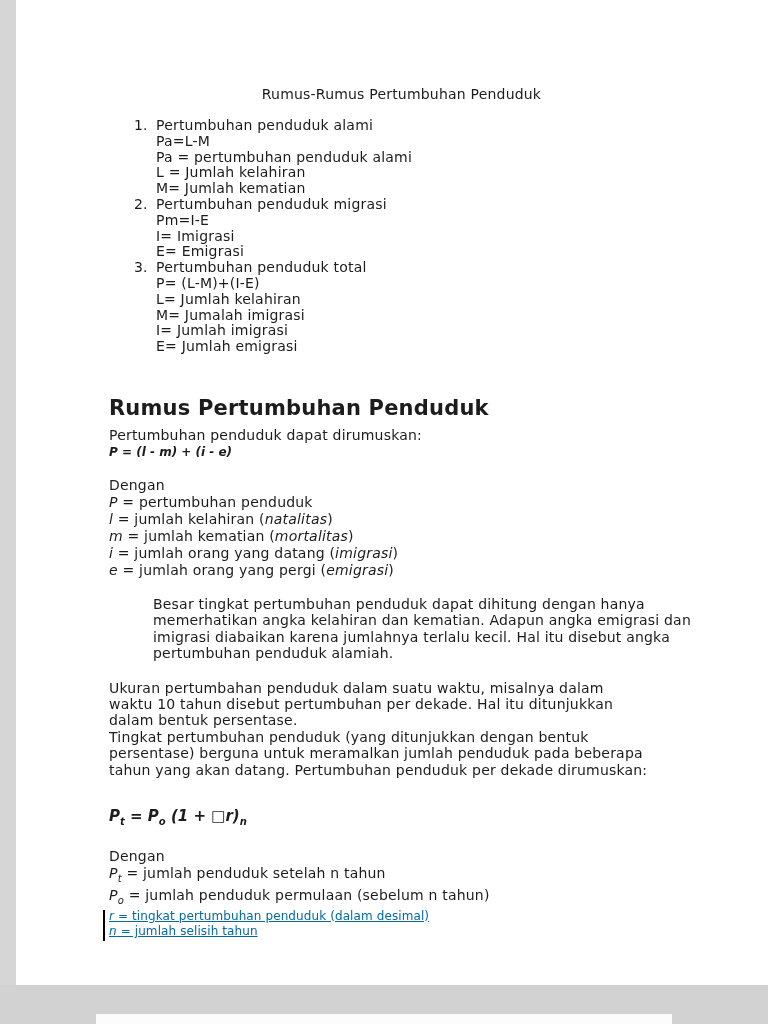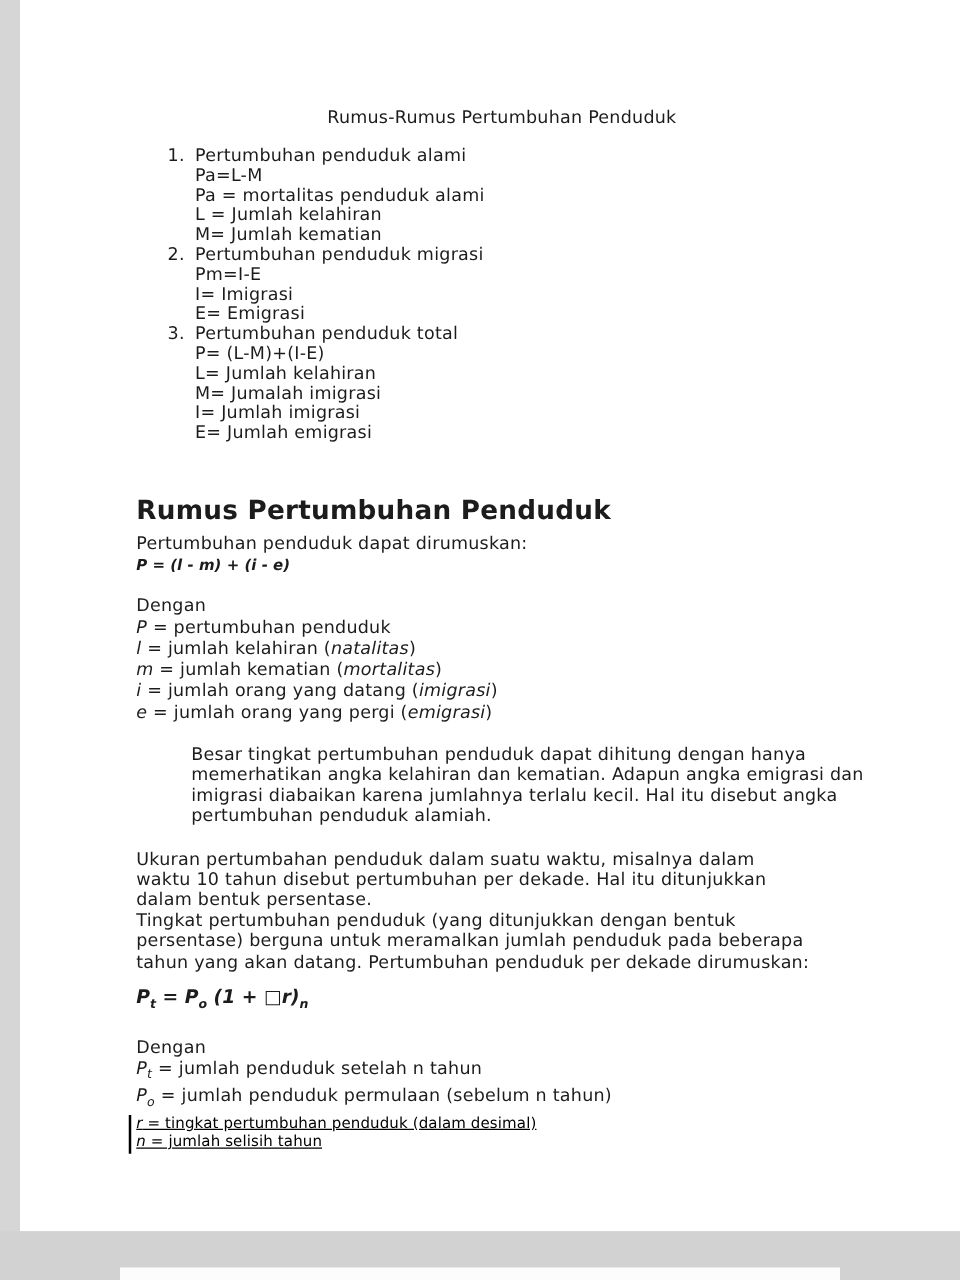--- a/index.html
+++ b/index.html
@@ -26,47 +26,47 @@
   .line { font-size: 14px; line-height: 17px; letter-spacing: 0.2px; white-space: pre-wrap; }
   .intro { margin-top: 10px; }
   .formula1 { font-size: 12px; font-weight: bold; font-style: italic; line-height: 17px; white-space: pre-wrap; }
   .dengan1 { margin-top: 16px; }
   .def-line { font-size: 14px; line-height: 17px; letter-spacing: 0.2px; white-space: pre-wrap; }
   .var, .em { font-style: italic; }
   .para { font-size: 14px; line-height: 16.4px; letter-spacing: 0.2px; }
   .para1 { margin-top: 17px; margin-left: 44px; }
   .para2 { margin-top: 18px; }
   .para3 { }
-  .formula2 { margin-top: 10px; font-size: 15px; font-weight: bold; font-style: italic; line-height: 18px; white-space: pre-wrap; }
+  .formula2 { margin-top: 29px; font-size: 15px; font-weight: bold; font-style: italic; line-height: 18px; white-space: pre-wrap; }
   .formula2 sub, .def-line sub { font-size: 10px; font-style: italic; }
   .dengan2 { margin-top: 17px; }
   .tracked { position: relative; }
   .tracked-line {
     font-size: 12px; line-height: 15.5px;
-    color: #000000; text-decoration: underline;
+    color: #0369a1; text-decoration: underline;
     white-space: pre-wrap; letter-spacing: 0.1px;
   }
   .change-bar { position: absolute; left: -6px; top: 1px; width: 2px; height: 31px; background: #000000; }
   .page-gap { position: absolute; left: 0; top: 985px; width: 768px; height: 39px; background: #d2d2d2; }
   .next-page { position: absolute; left: 96px; top: 1014px; width: 576px; height: 10px; background: #fcfcfc; }
 </style>
 </head>
 <body>
 
 <div class="page">
 
   <div class="doc-title">Rumus-Rumus Pertumbuhan Penduduk</div>
 
   <div class="list">
     <div class="li">
       <span class="num">1.</span>
       <div>
         <div>Pertumbuhan penduduk alami</div>
         <div>Pa=L-M</div>
-        <div>Pa = mortalitas penduduk alami</div>
+        <div>Pa = pertumbuhan penduduk alami</div>
         <div>L = Jumlah kelahiran</div>
         <div>M= Jumlah kematian</div>
       </div>
     </div>
     <div class="li">
       <span class="num">2.</span>
       <div>
         <div>Pertumbuhan penduduk migrasi</div>
         <div>Pm=I-E</div>
         <div>I= Imigrasi</div>

